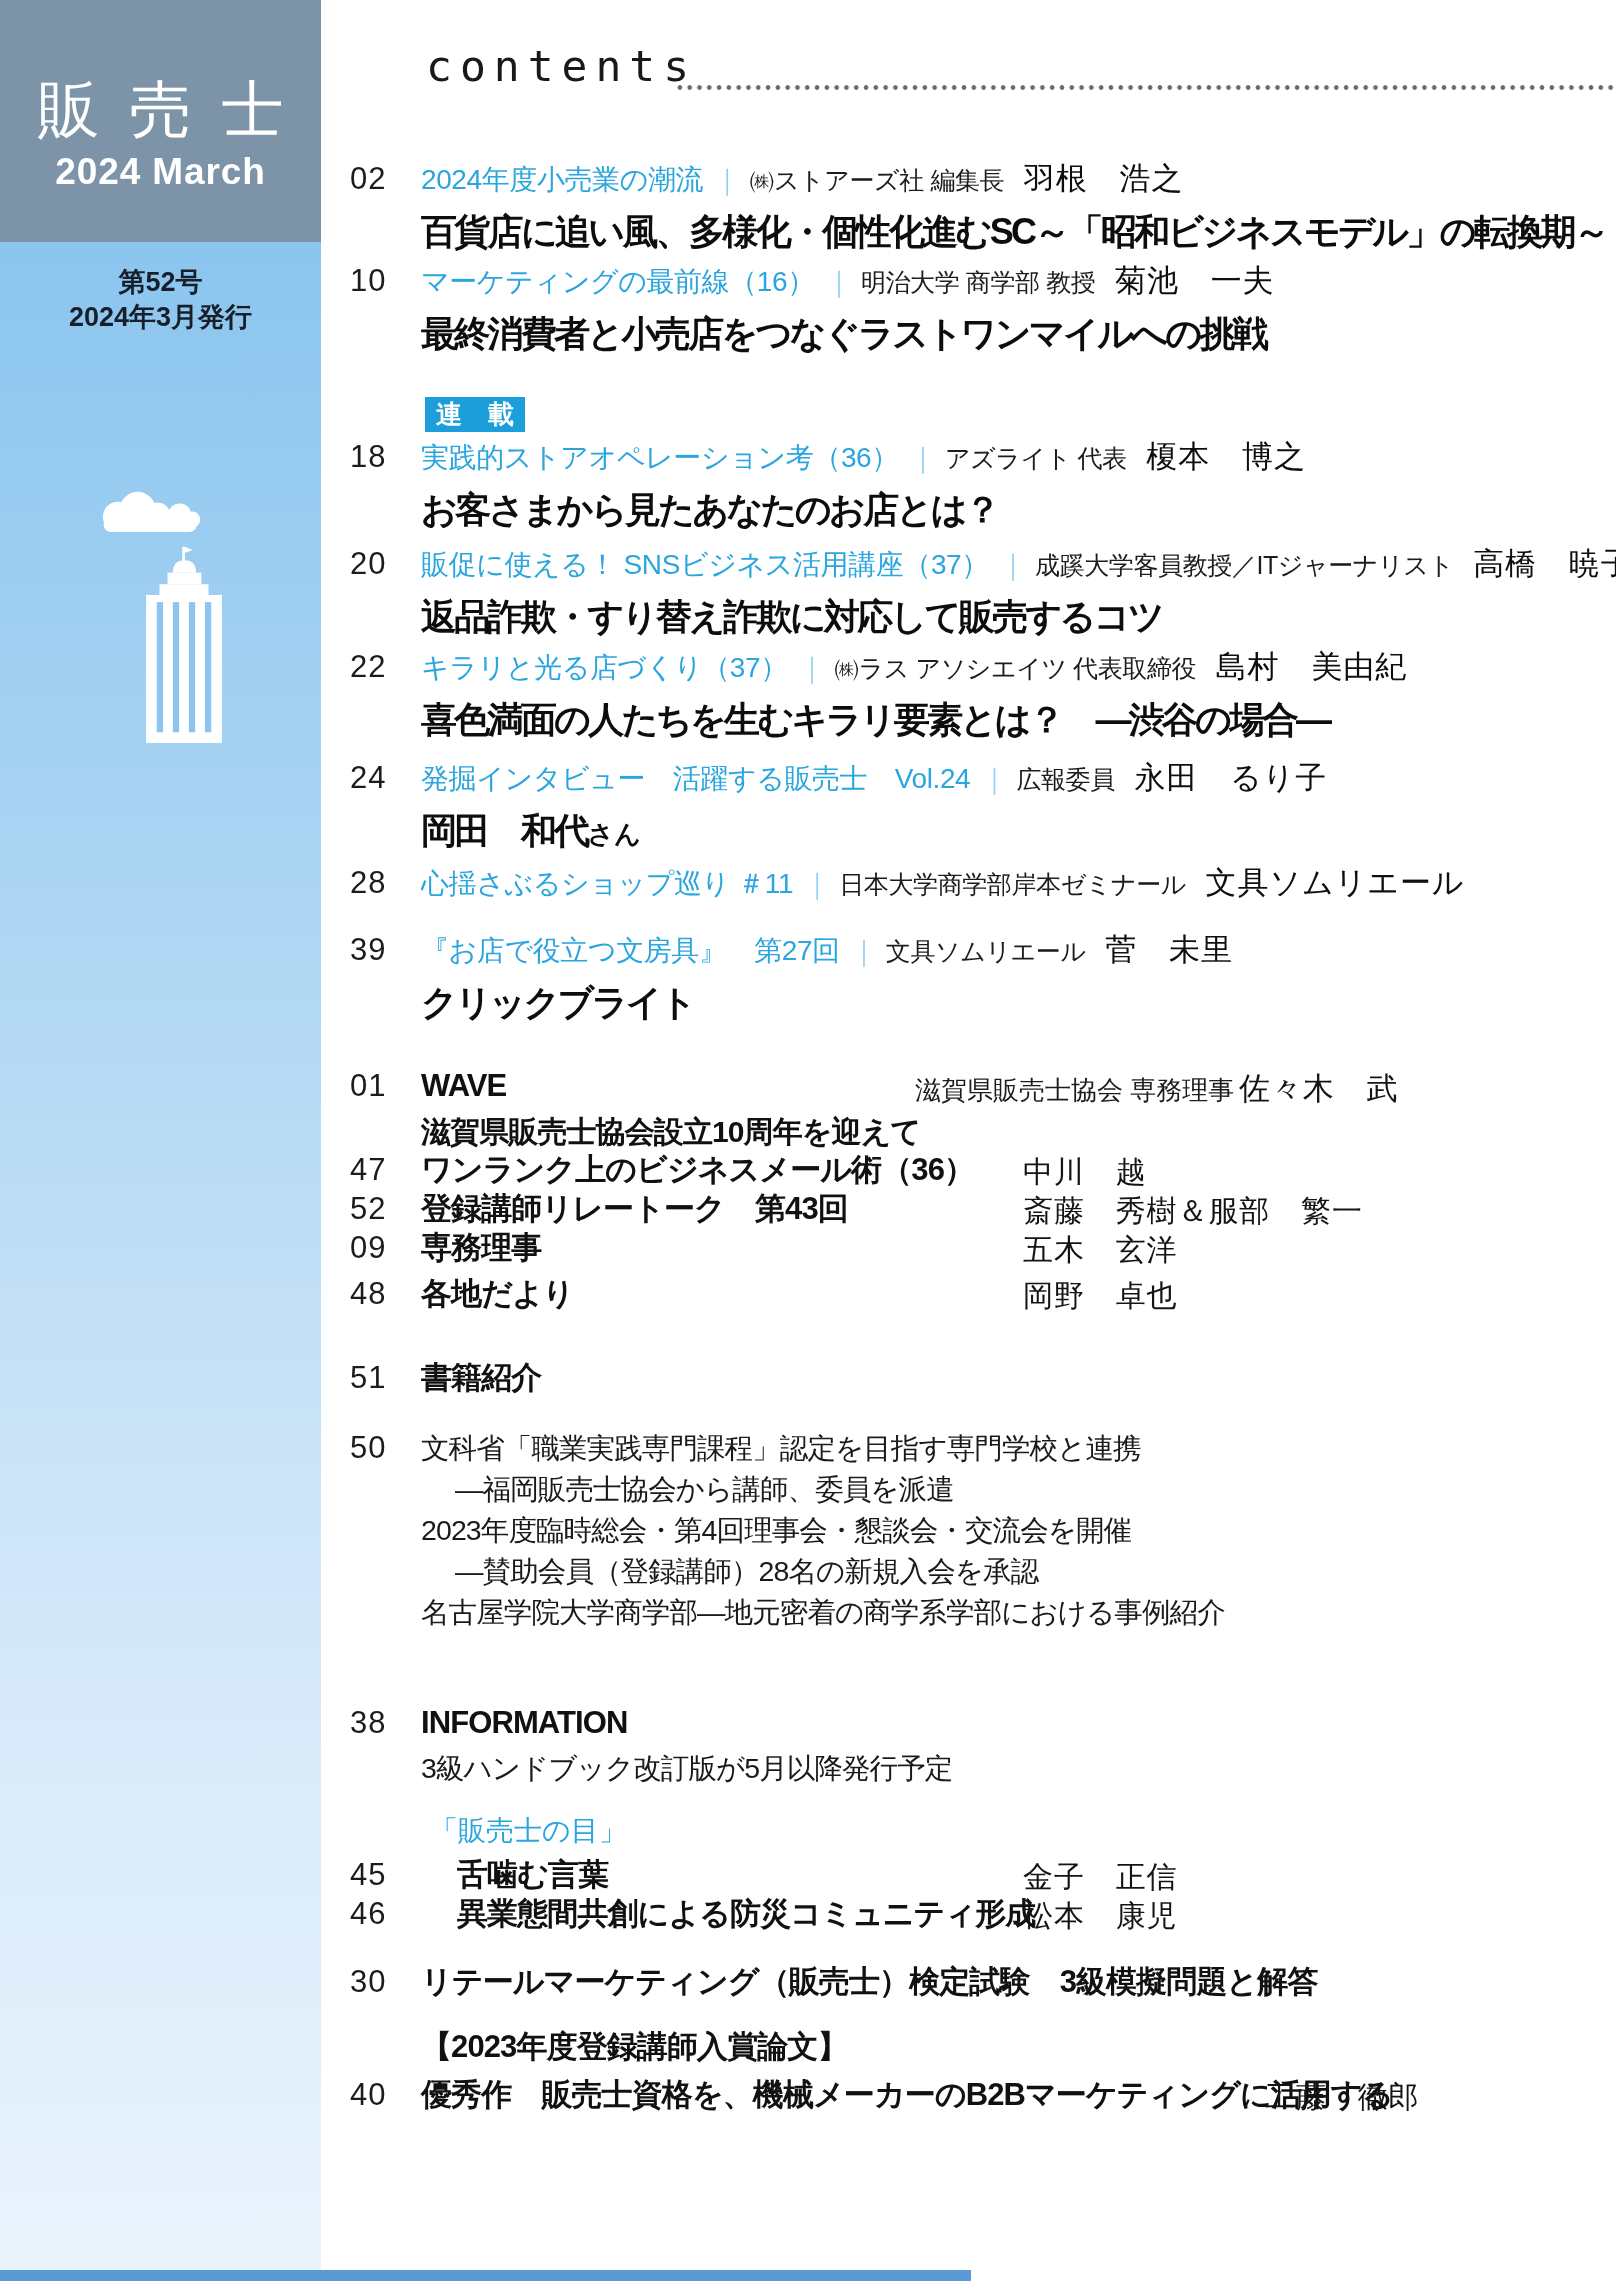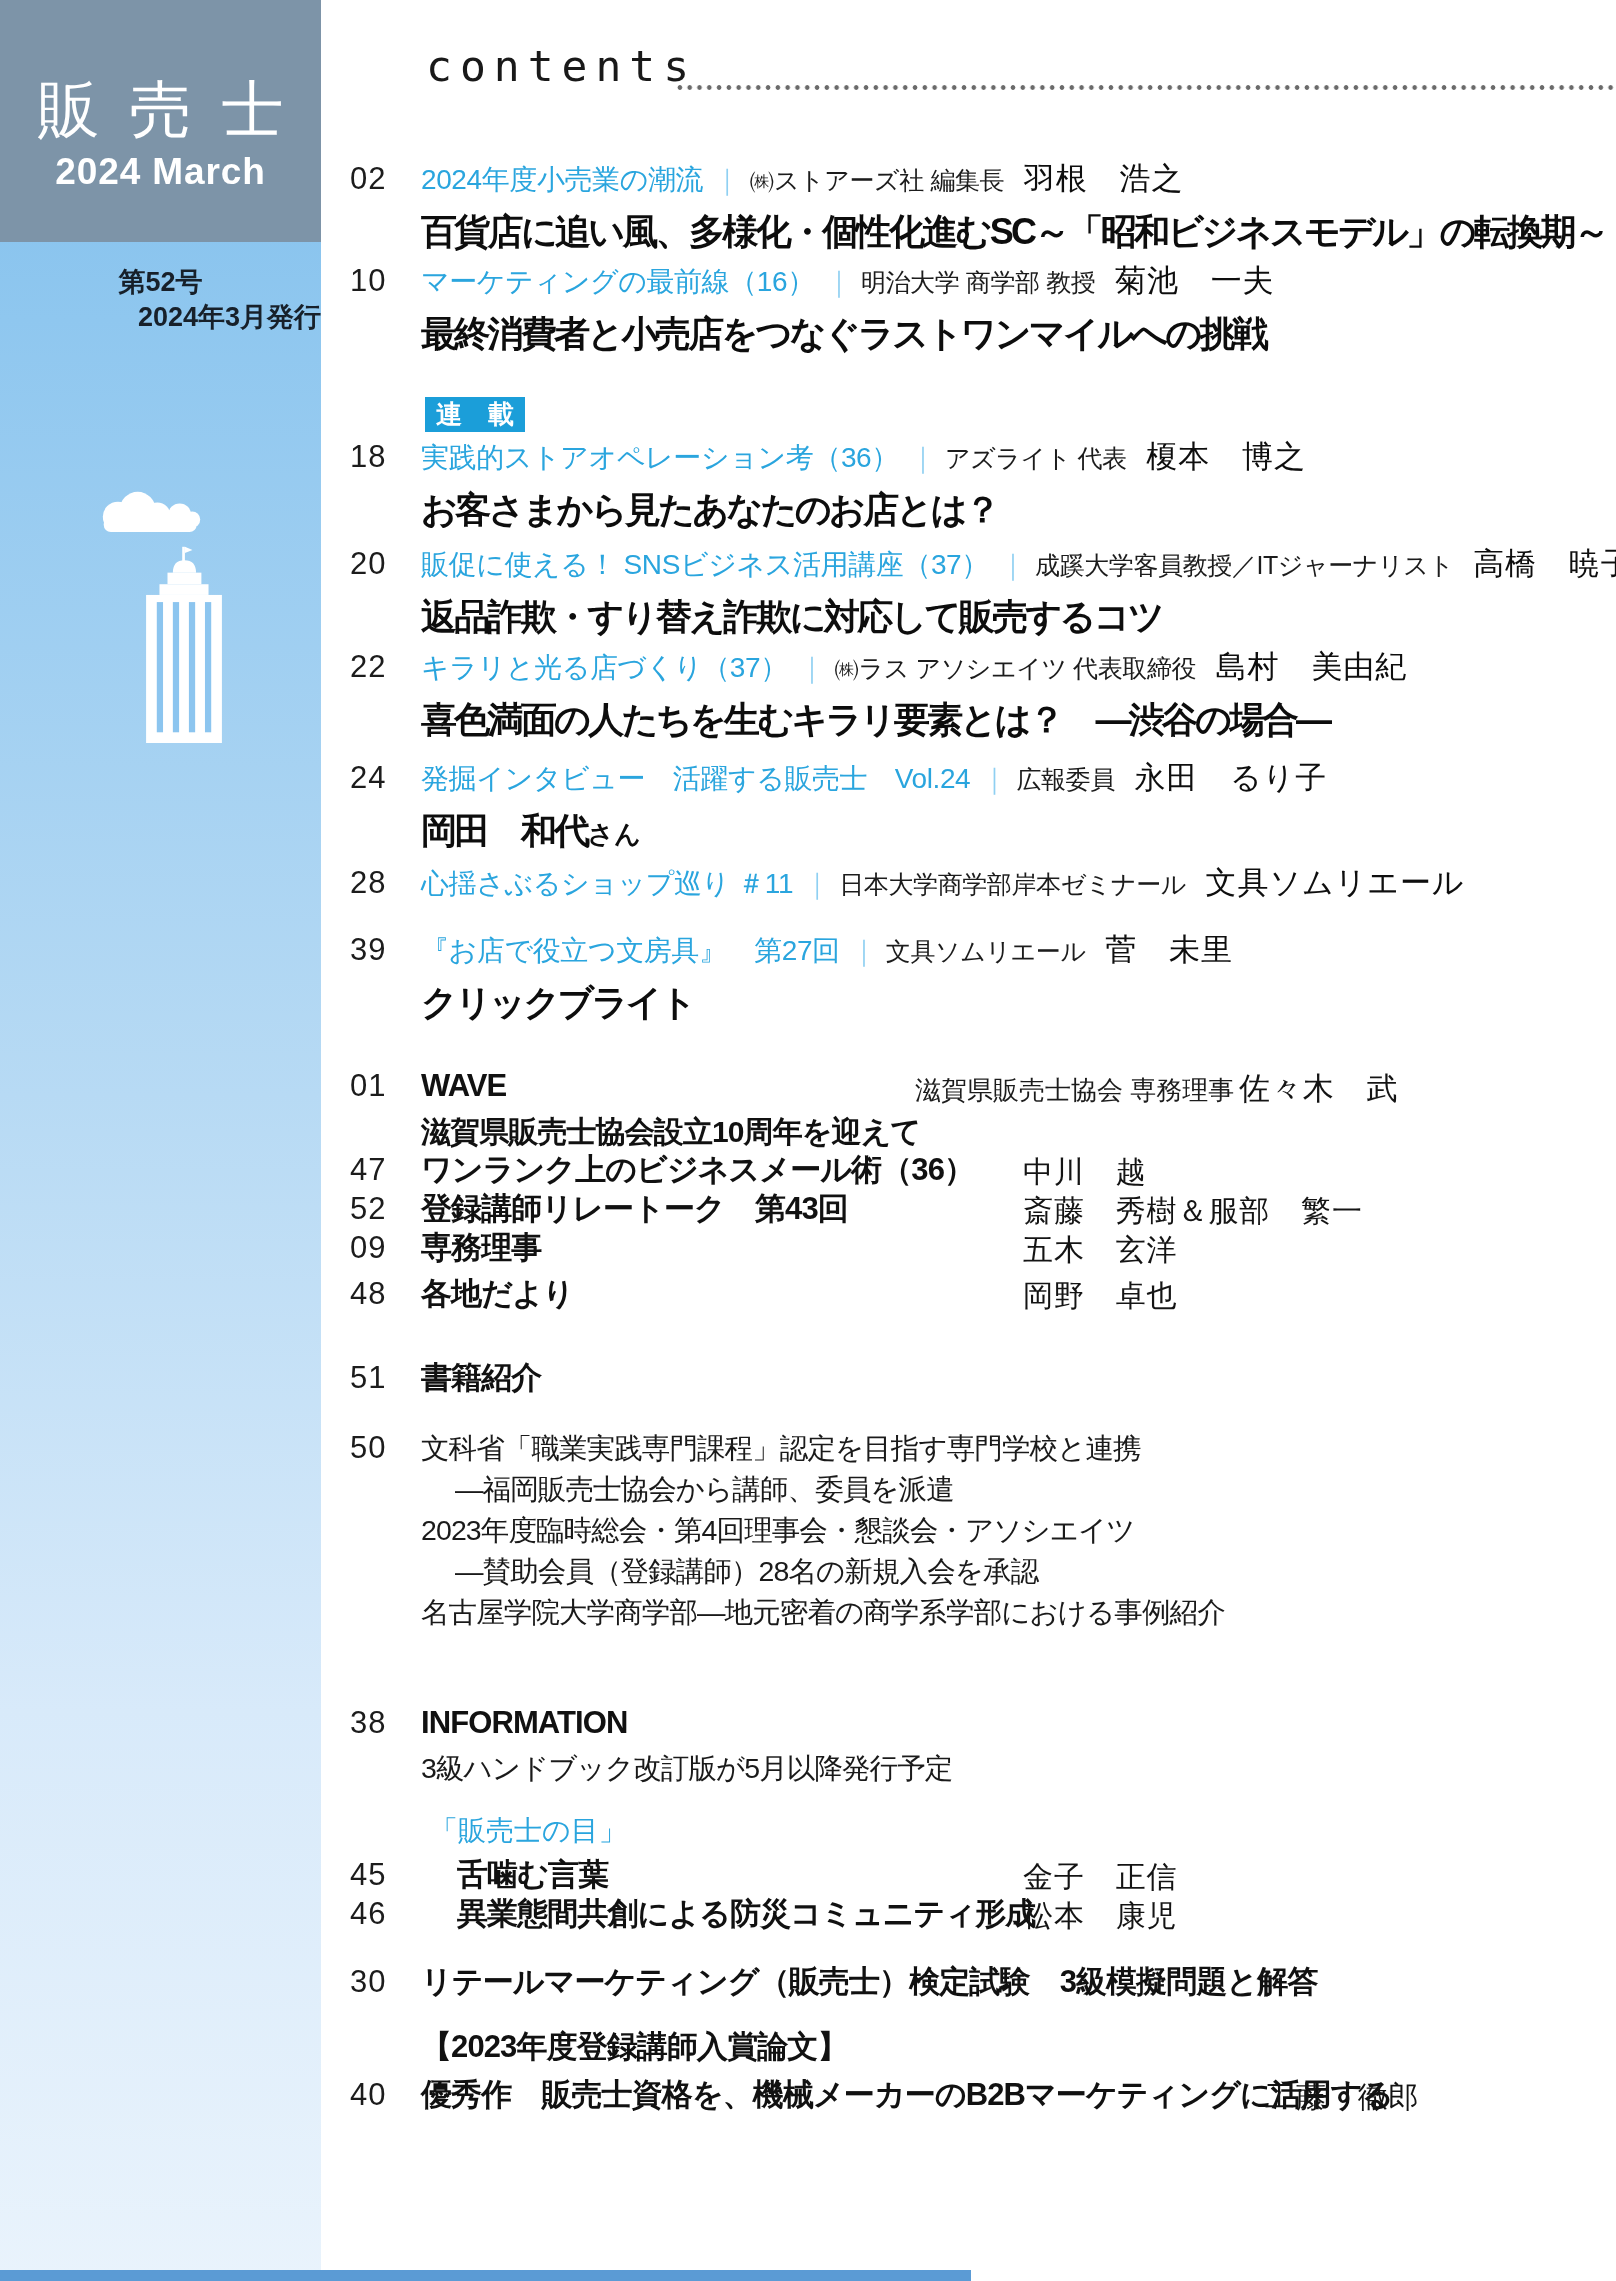--- a/index.html
+++ b/index.html
@@ -9,21 +9,21 @@
   
   .sidebar{position:absolute;left:0;top:0;width:321px;height:2281px;
     background:linear-gradient(180deg,#7fbeec 0%,#8fc7ef 14%,#b7daf4 48%,#d8eafa 75%,#e9f3fc 100%);}
   .titlebox{position:absolute;left:0;top:0;width:321px;height:242px;background:#7d94a8;}
   .mag-title{position:absolute;left:0;top:75px;width:100%;text-align:center;color:#ffffff;
     font-size:62px;font-weight:400;letter-spacing:30px;text-indent:30px;line-height:70px;white-space:nowrap;}
   .mag-month{position:absolute;left:0;top:151px;width:100%;text-align:center;color:#ffffff;
     font-size:37px;font-weight:600;letter-spacing:0.9px;}
   .issue-no{position:absolute;left:0;top:264px;width:100%;text-align:center;color:#17202a;
     font-size:27px;font-weight:600;line-height:36px;}
-  .issue-date{position:absolute;left:0;top:299px;width:100%;text-align:right;color:#17202a;
+  .issue-date{position:absolute;left:0;top:299px;width:100%;text-align:center;color:#17202a;
     font-size:27px;font-weight:600;line-height:36px;}
   .cloud{position:absolute;left:93px;top:490px;}
   .building{position:absolute;left:145px;top:545px;}
   .bottom-bar{position:absolute;left:0;top:2270px;width:971px;height:11.6px;background:#5b9bd5;}
 
   
   .contents-title{position:absolute;left:426px;top:41px;font-family:"DejaVu Sans Mono",monospace;
     font-size:43px;font-weight:400;letter-spacing:8px;color:#191919;}
   .dotted-leader{position:absolute;left:675px;top:84px;width:942px;height:7.1px;
     background-image:radial-gradient(circle,#6a6a6a 2px,transparent 2.7px);
@@ -209,21 +209,21 @@
         <span class="num">51</span>
         <div class="rlines">
           <div class="rtitle-line"><span class="rtitle">書籍紹介</span></div>
         </div>
       </div>
       <div class="rrow" style="top: 1428px;">
         <span class="num">50</span>
         <div class="rlines">
           <div class="rsub">文科省「職業実践専門課程」認定を目指す専門学校と連携</div>
           <div class="rsub indent">―福岡販売士協会から講師、委員を派遣</div>
-          <div class="rsub">2023年度臨時総会・第4回理事会・懇談会・アソシエイツ</div>
+          <div class="rsub">2023年度臨時総会・第4回理事会・懇談会・交流会を開催</div>
           <div class="rsub indent">―賛助会員（登録講師）28名の新規入会を承認</div>
           <div class="rsub">名古屋学院大学商学部―地元密着の商学系学部における事例紹介</div>
         </div>
       </div>
       <div class="rrow" style="top: 1703px;">
         <span class="num">38</span>
         <div class="rlines">
           <div class="rtitle-line"><span class="rtitle">INFORMATION</span></div>
           <div class="rsub">3級ハンドブック改訂版が5月以降発行予定</div>
         </div>

